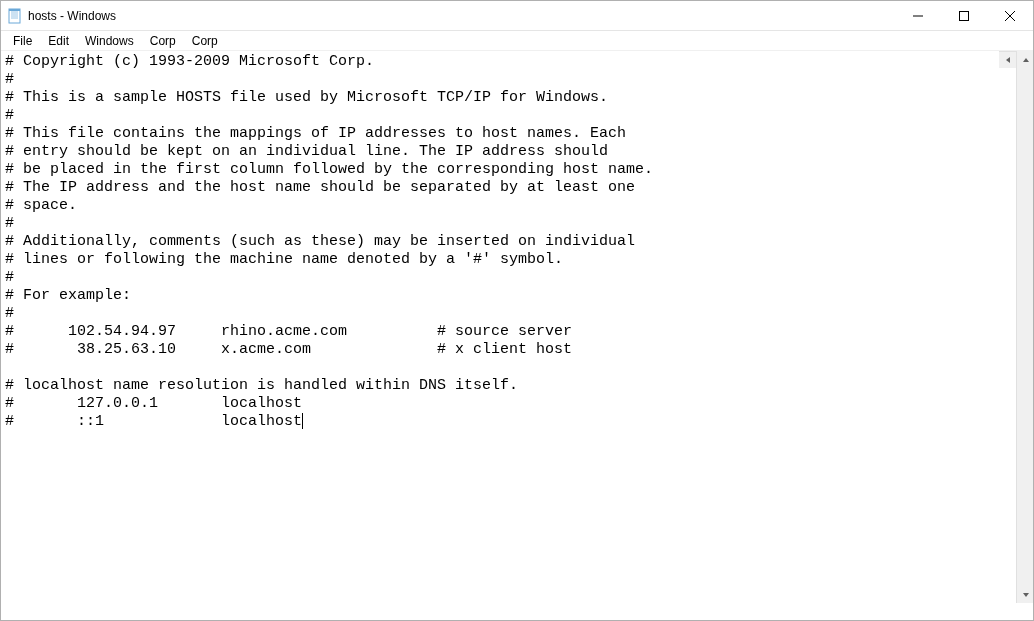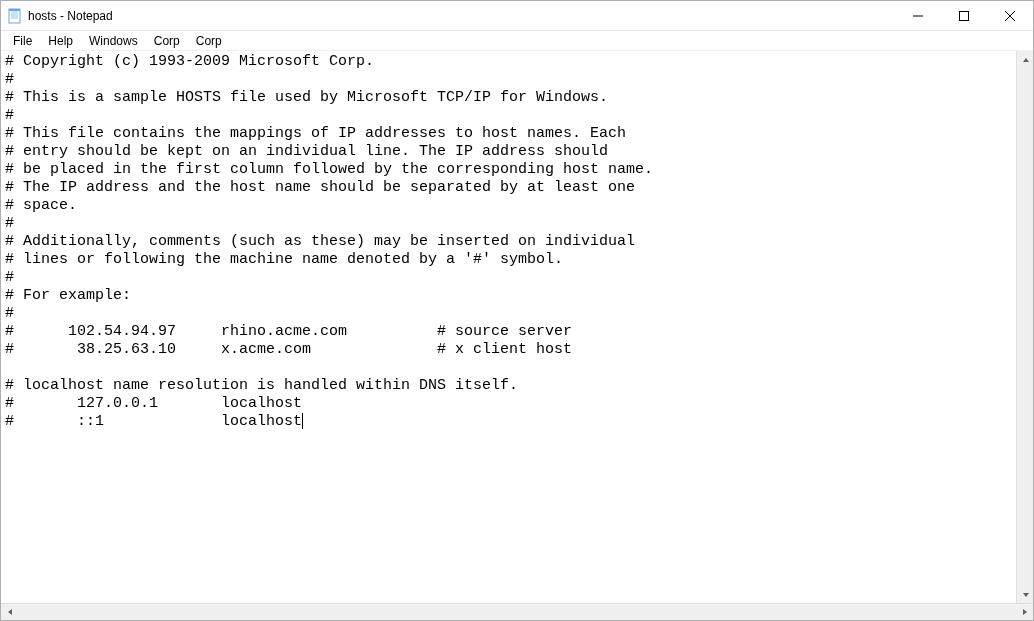--- a/index.html
+++ b/index.html
@@ -63,21 +63,21 @@
       padding: 6px 8px;
       font-size: 12px;
       color: #000;
       cursor: default;
     }
     .editor-container {
       flex: 1;
       position: relative;
       overflow: hidden;
       display: flex;
-      flex-direction: column;
+      flex-direction: row;
     }
     .editor {
       flex: 1;
       padding: 2px 4px;
       font-family: Consolas, "Courier New", monospace;
       font-size: 15px;
       line-height: 18px;
       color: #000;
       white-space: pre;
       overflow: hidden;
@@ -142,21 +142,21 @@
   <span class="titlebar-icon">
     <svg width="16" height="16" viewBox="0 0 16 16">
       <rect x="2" y="1" width="11" height="14" fill="#fff" stroke="#6aa8d8" stroke-width="1"></rect>
       <line x1="4" y1="4" x2="11" y2="4" stroke="#9ac5e6" stroke-width="1"></line>
       <line x1="4" y1="6" x2="11" y2="6" stroke="#9ac5e6" stroke-width="1"></line>
       <line x1="4" y1="8" x2="11" y2="8" stroke="#9ac5e6" stroke-width="1"></line>
       <line x1="4" y1="10" x2="11" y2="10" stroke="#9ac5e6" stroke-width="1"></line>
       <rect x="2" y="1" width="11" height="2" fill="#6aa8d8"></rect>
     </svg>
   </span>
-  <span class="titlebar-title">hosts - Notepad</span>
+  <span class="titlebar-title">hosts - Windows</span>
   <div class="window-controls">
     <div class="win-btn">
       <svg width="10" height="10" viewBox="0 0 10 10">
           <line x1="0" y1="5" x2="10" y2="5" stroke="#000" stroke-width="1"></line>
         </svg>
     </div>
     <div class="win-btn">
       <svg width="10" height="10" viewBox="0 0 10 10">
           <rect x="0.5" y="0.5" width="9" height="9" fill="none" stroke="#000" stroke-width="1"></rect>
         </svg>
@@ -165,21 +165,21 @@
       <svg width="10" height="10" viewBox="0 0 10 10">
           <line x1="0" y1="0" x2="10" y2="10" stroke="#000" stroke-width="1"></line>
           <line x1="10" y1="0" x2="0" y2="10" stroke="#000" stroke-width="1"></line>
         </svg>
     </div>
   </div>
 </div>
 
 <div class="menubar">
   <div class="menu-item">File</div>
-  <div class="menu-item">Help</div>
+  <div class="menu-item">Edit</div>
   <div class="menu-item">Windows</div>
   <div class="menu-item">Corp</div>
   <div class="menu-item">Corp</div>
 </div>
 
 <div class="editor-container">
   <div class="editor"><span># Copyright (c) 1993-2009 Microsoft Corp.
 #
 # This is a sample HOSTS file used by Microsoft TCP/IP for Windows.
 #

